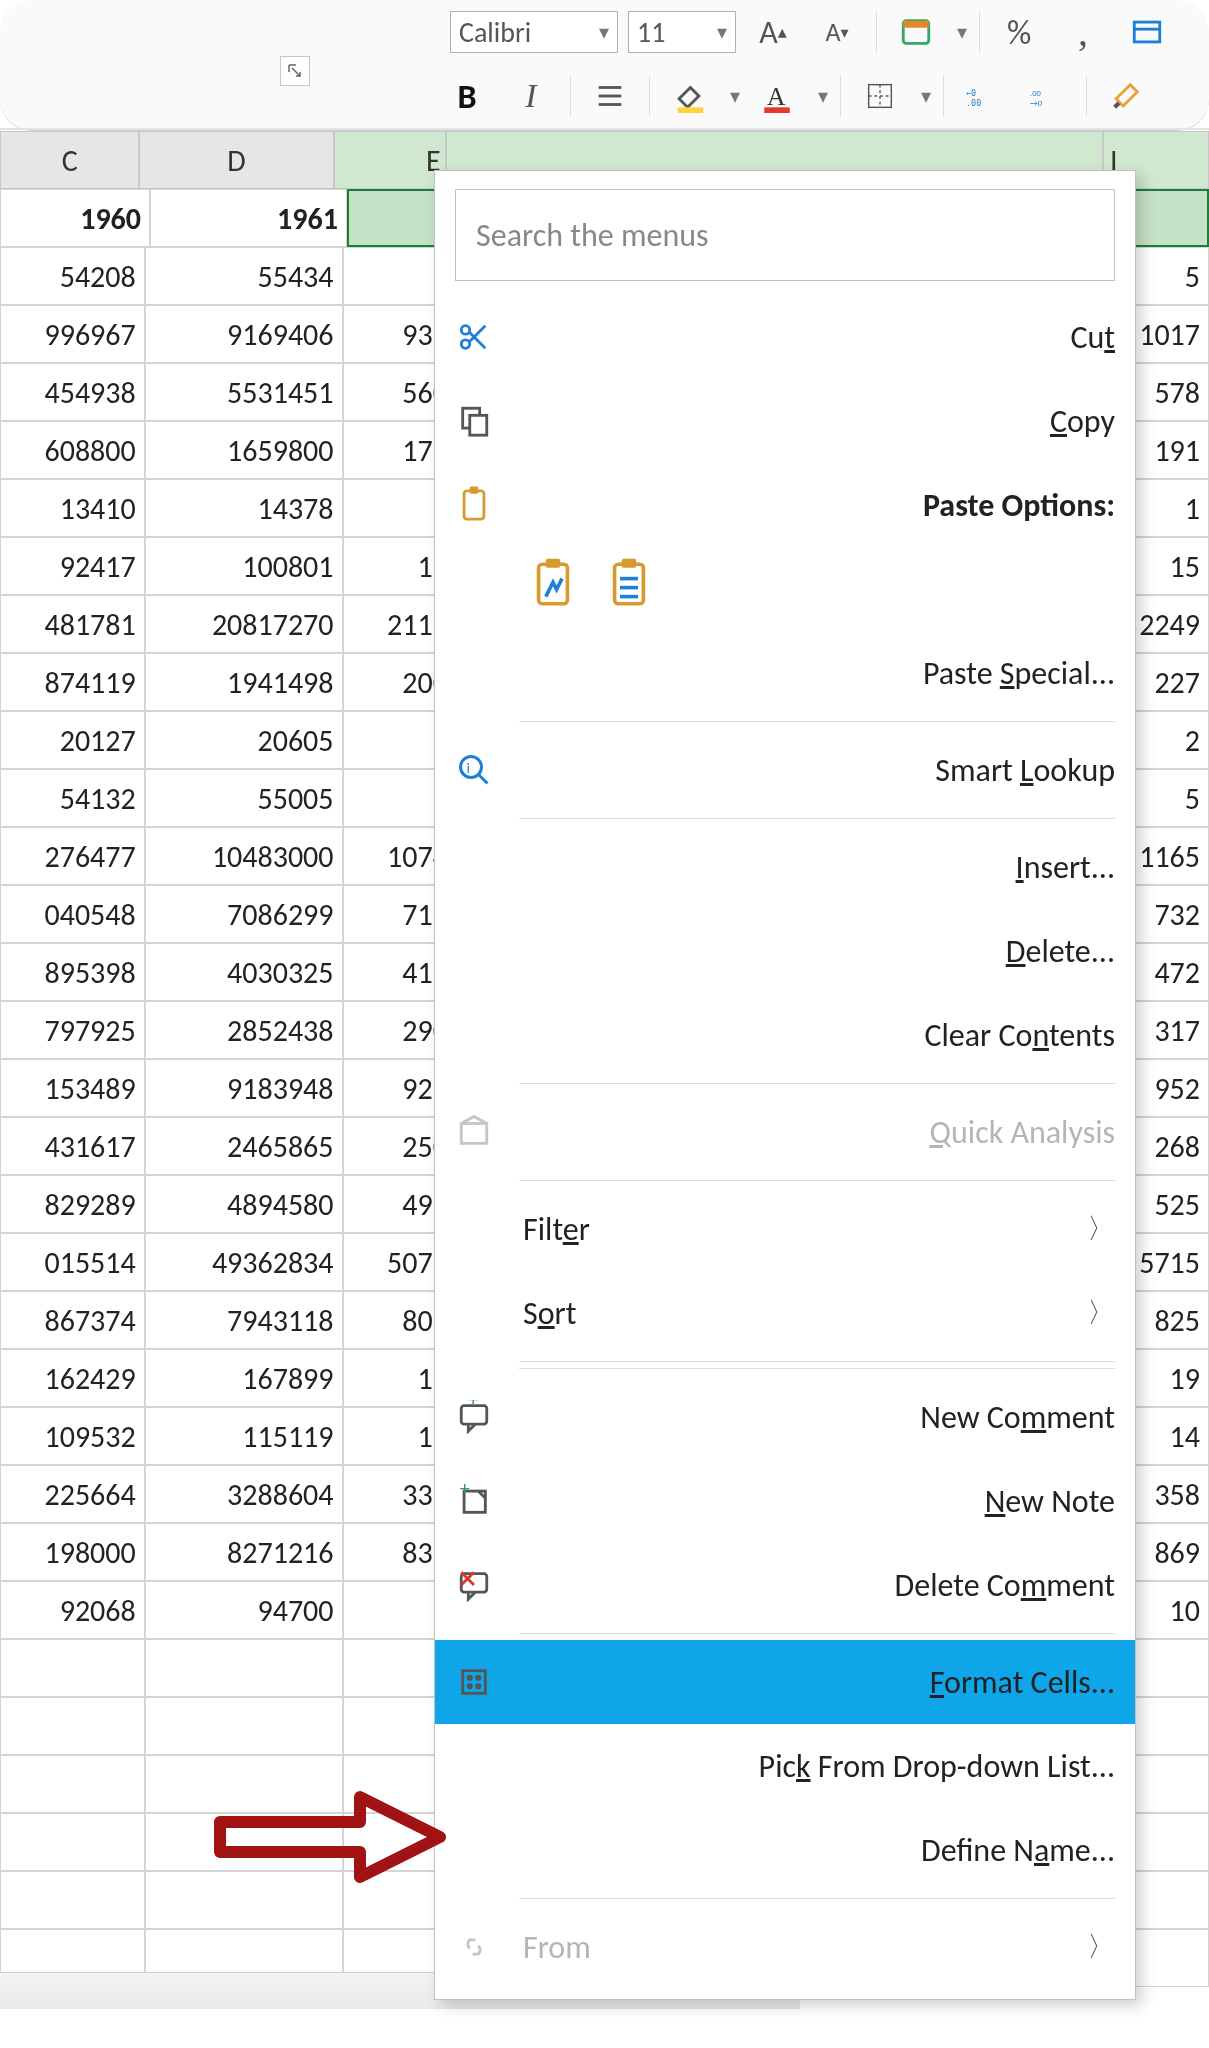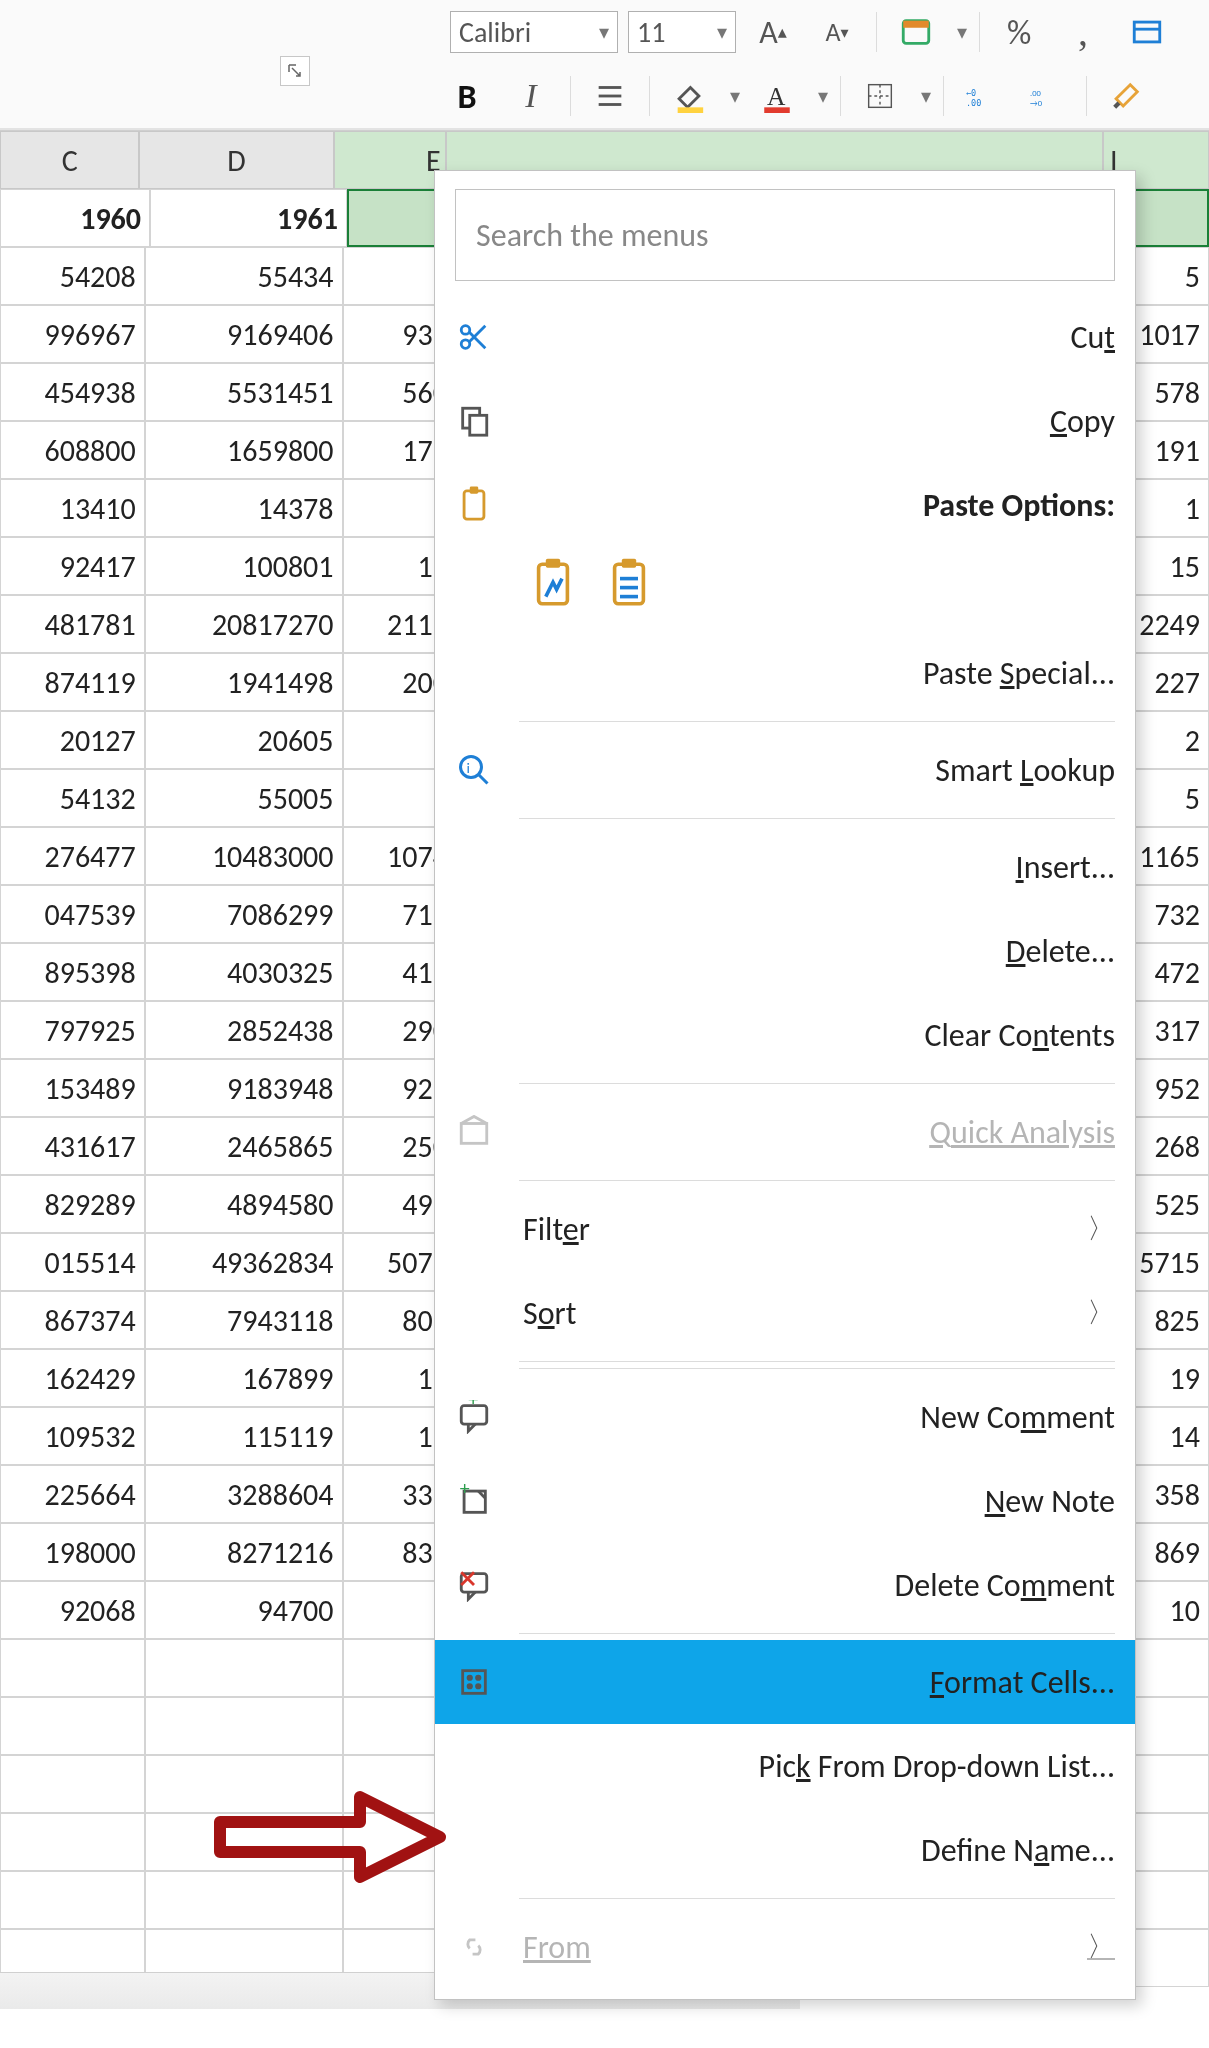--- a/index.html
+++ b/index.html
@@ -13,20 +13,21 @@
     overflow: hidden;
     font-size: 28px;
   }
 
   
   .ribbon {
     position: relative;
     height: 130px;
     background: #fafafa;
     border-bottom: 1px solid #cfcfcf;
+    border-radius: 32px;
   }
   .ribbon-row {
     display: flex;
     align-items: center;
     gap: 10px;
     padding: 4px 8px;
     height: 56px;
   }
   .ribbon-row.top { padding-left: 450px; }
   .ribbon-row.bottom { padding-left: 440px; }
@@ -162,21 +163,21 @@
     justify-content: space-between;
   }
   .ctx-item .iconbox {
     width: 54px;
     display: flex;
     align-items: center;
     justify-content: center;
     color: #2a6fbf;
   }
   .ctx-item .label u { text-decoration: underline; }
-  .ctx-item.disabled { color: #b5b5b5; text-decoration: underline; }
+  .ctx-item.disabled { color: #b5b5b5; }
   .ctx-item.disabled .iconbox { color: #c5c5c5; }
   .ctx-item.bold .label { font-weight: 700; }
   .ctx-item.hover { background: #0ea5e9; }
   .ctx-item .spacer { flex: 1; }
   .ctx-item .chev { color: #555; font-size: 28px; }
   .ctx-sep {
     height: 1px;
     background: #dcdcdc;
     margin: 6px 20px 6px 84px;
   }
@@ -398,21 +399,21 @@
         <div class="cell wI">5</div>
       </div>
       <div class="row">
         <div class="cell wC">276477</div>
         <div class="cell wD">10483000</div>
         <div class="cell wE">1074</div>
         <div class="cell wGap"></div>
         <div class="cell wI">1165</div>
       </div>
       <div class="row">
-        <div class="cell wC">047539</div>
+        <div class="cell wC">040548</div>
         <div class="cell wD">7086299</div>
         <div class="cell wE">712</div>
         <div class="cell wGap"></div>
         <div class="cell wI">732</div>
       </div>
       <div class="row">
         <div class="cell wC">895398</div>
         <div class="cell wD">4030325</div>
         <div class="cell wE">417</div>
         <div class="cell wGap"></div>

